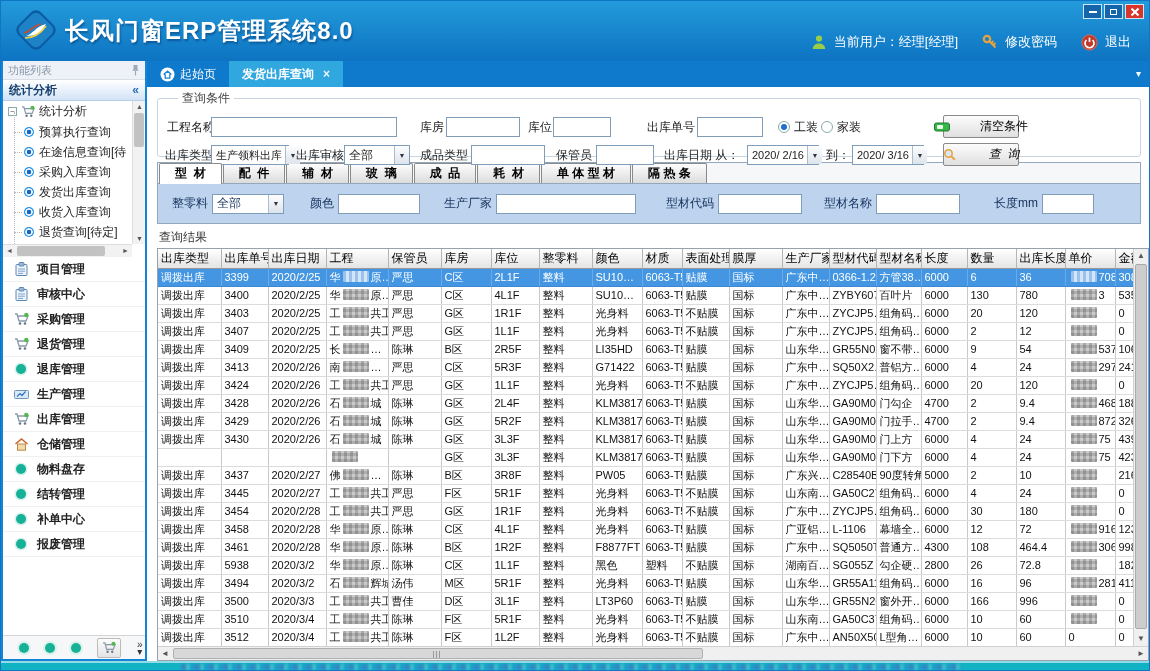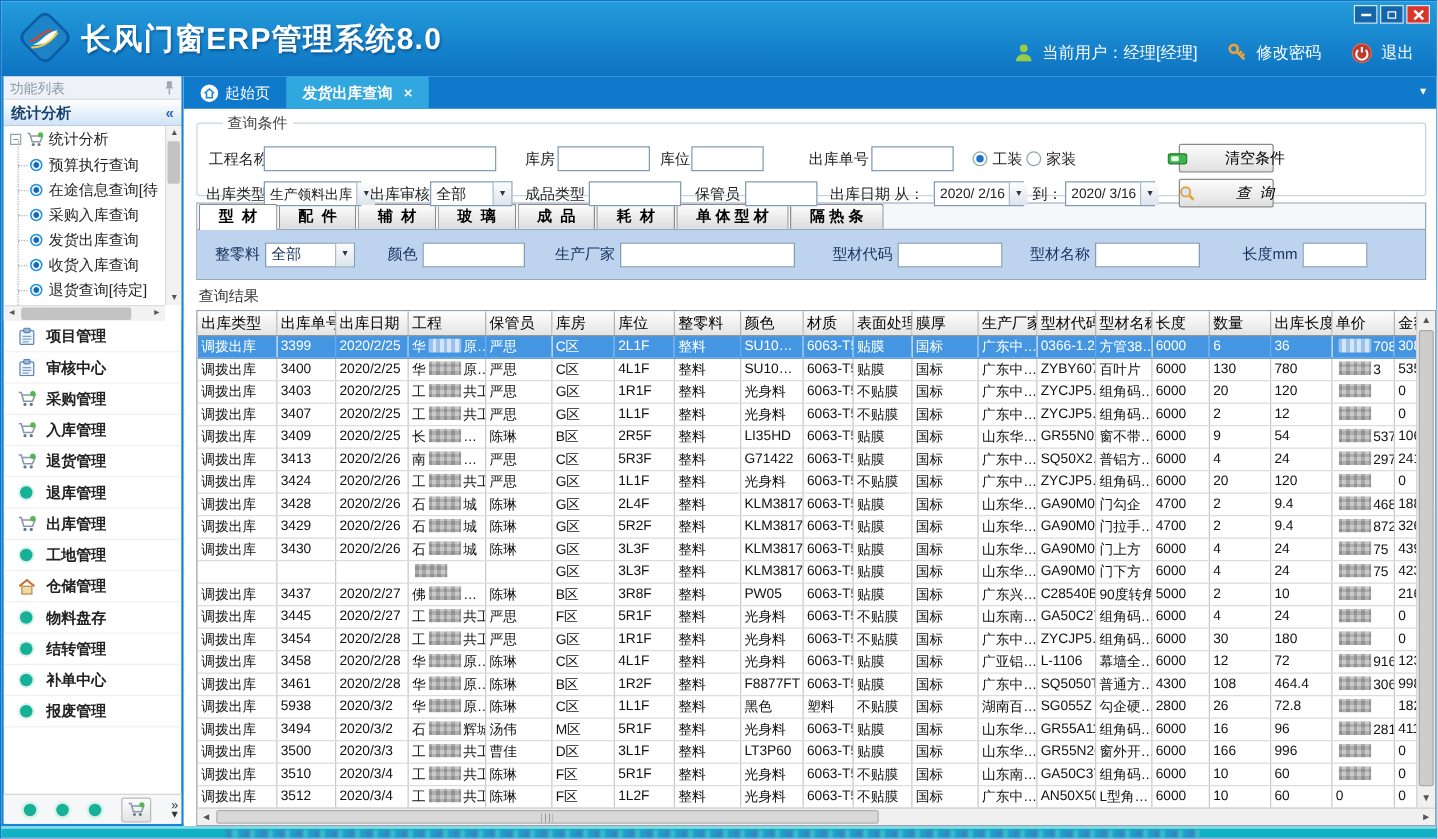--- a/index.html
+++ b/index.html
@@ -250,61 +250,50 @@
           </div>
           <div class="menu-item">
             <span class="mi-icon">
               <svg width="15" height="14" viewBox="0 0 15 14">
                 <path d="M1 2h2l2 7h7l2-5H4" fill="none" stroke="#8899aa" stroke-width="1.3"></path>
                 <circle cx="6" cy="11.5" r="1.3" fill="#667788"></circle>
                 <circle cx="11" cy="11.5" r="1.3" fill="#667788"></circle>
                 <circle cx="12.3" cy="3" r="2.2" fill="#53b94e"></circle>
               </svg>
             </span>
-            <span>入库管理</span>
+            <span>退货管理</span>
+          </div>
+          <div class="menu-item">
+            <span class="mi-icon">
+              <svg width="14" height="14">
+                <circle cx="7" cy="7" r="6.6" fill="#d9f1ec"></circle>
+                <circle cx="7" cy="7" r="5" fill="#17b198"></circle>
+              </svg>
+            </span>
+            <span>退库管理</span>
+          </div>
+          <div class="menu-item">
+            <span class="mi-icon">
+              <svg width="15" height="13">
+                <rect x="0.5" y="2.5" width="14" height="8" rx="1" fill="#dce9f6" stroke="#6f93b8"></rect>
+                <path d="M3 8.5l3-3 2 2 3.5-4" stroke="#2b78c5" fill="none" stroke-width="1.2"></path>
+              </svg>
+            </span>
+            <span>生产管理</span>
           </div>
           <div class="menu-item">
             <span class="mi-icon">
               <svg width="15" height="14" viewBox="0 0 15 14">
                 <path d="M1 2h2l2 7h7l2-5H4" fill="none" stroke="#8899aa" stroke-width="1.3"></path>
                 <circle cx="6" cy="11.5" r="1.3" fill="#667788"></circle>
                 <circle cx="11" cy="11.5" r="1.3" fill="#667788"></circle>
                 <circle cx="12.3" cy="3" r="2.2" fill="#53b94e"></circle>
               </svg>
             </span>
-            <span>退货管理</span>
-          </div>
-          <div class="menu-item">
-            <span class="mi-icon">
-              <svg width="14" height="14">
-                <circle cx="7" cy="7" r="6.6" fill="#d9f1ec"></circle>
-                <circle cx="7" cy="7" r="5" fill="#17b198"></circle>
-              </svg>
-            </span>
-            <span>退库管理</span>
-          </div>
-          <div class="menu-item">
-            <span class="mi-icon">
-              <svg width="15" height="14" viewBox="0 0 15 14">
-                <path d="M1 2h2l2 7h7l2-5H4" fill="none" stroke="#8899aa" stroke-width="1.3"></path>
-                <circle cx="6" cy="11.5" r="1.3" fill="#667788"></circle>
-                <circle cx="11" cy="11.5" r="1.3" fill="#667788"></circle>
-                <circle cx="12.3" cy="3" r="2.2" fill="#53b94e"></circle>
-              </svg>
-            </span>
             <span>出库管理</span>
-          </div>
-          <div class="menu-item">
-            <span class="mi-icon">
-              <svg width="14" height="14">
-                <circle cx="7" cy="7" r="6.6" fill="#d9f1ec"></circle>
-                <circle cx="7" cy="7" r="5" fill="#17b198"></circle>
-              </svg>
-            </span>
-            <span>工地管理</span>
           </div>
           <div class="menu-item">
             <span class="mi-icon">
               <svg width="15" height="13">
                 <path d="M1.5 6L7.5 1l6 5" fill="none" stroke="#c96a2a" stroke-width="1.6"></path>
                 <rect x="3.5" y="6" width="8" height="6.2" fill="#f3d9a8" stroke="#b98b4a"></rect>
               </svg>
             </span>
             <span>仓储管理</span>
           </div>

